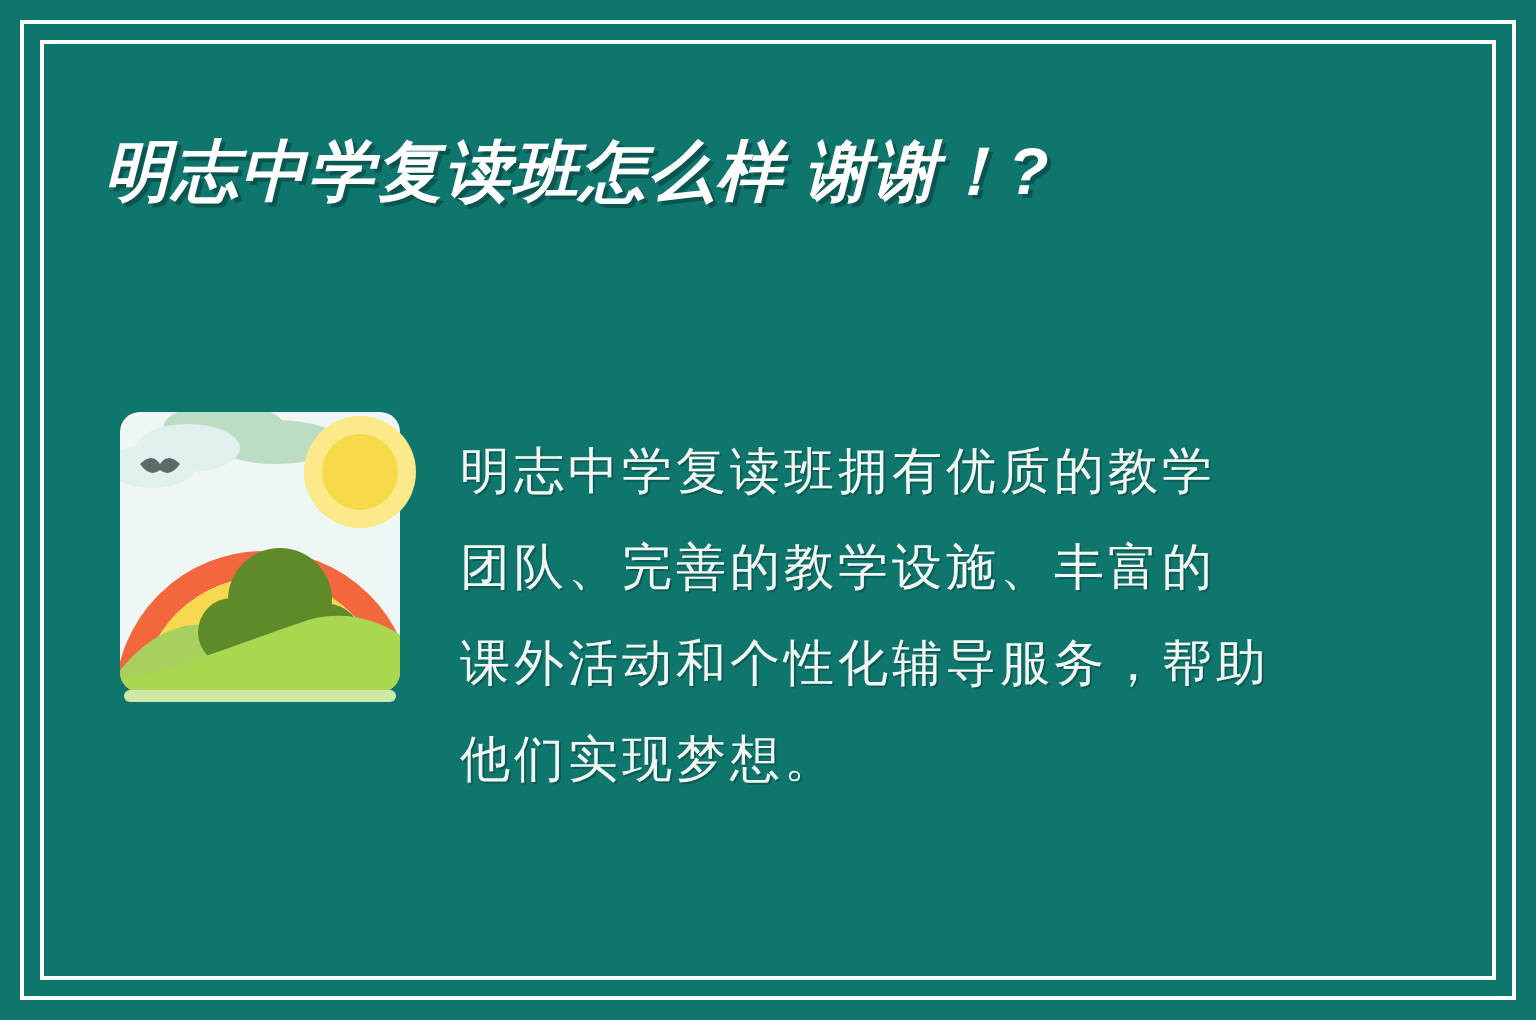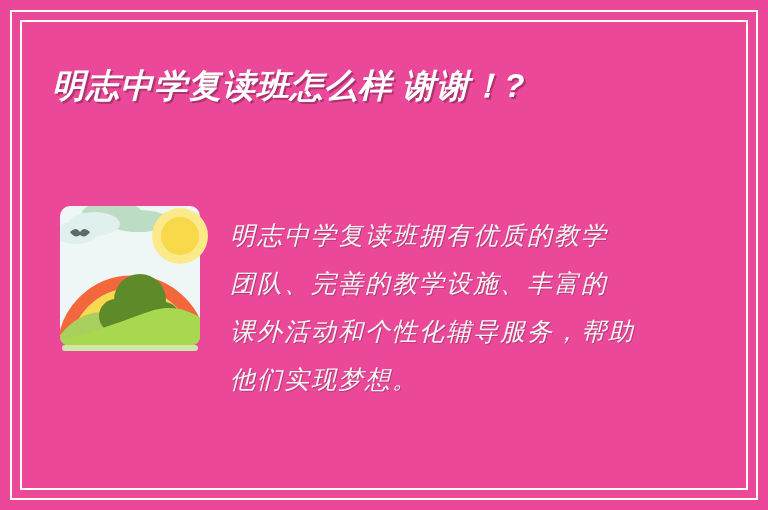--- a/index.html
+++ b/index.html
@@ -10,21 +10,21 @@
     width: 768px;
     height: 510px;
     overflow: hidden;
     font-family: "Liberation Sans", sans-serif;
   }
 
   .card {
     position: relative;
     width: 768px;
     height: 510px;
-    background: #ec4899;
+    background: #0f766e;
     overflow: hidden;
   }
 
   
   .frame-outer {
     position: absolute;
     left: 10px;
     top: 10px;
     right: 10px;
     bottom: 10px;
@@ -74,21 +74,20 @@
 
   
   .body-text {
     position: absolute;
     left: 230px;
     top: 212px;
     width: 452px;
     color: #f2f7f3;
     font-family: "DejaVu Serif", "Liberation Serif", serif;
     font-size: 25px;
-    font-style: italic;
     line-height: 48px;
     letter-spacing: 2px;
     text-shadow: 1px 1px 0 rgba(0,0,0,0.22);
   }
 </style>
 </head>
 <body>
 
 <div class="card">
 

